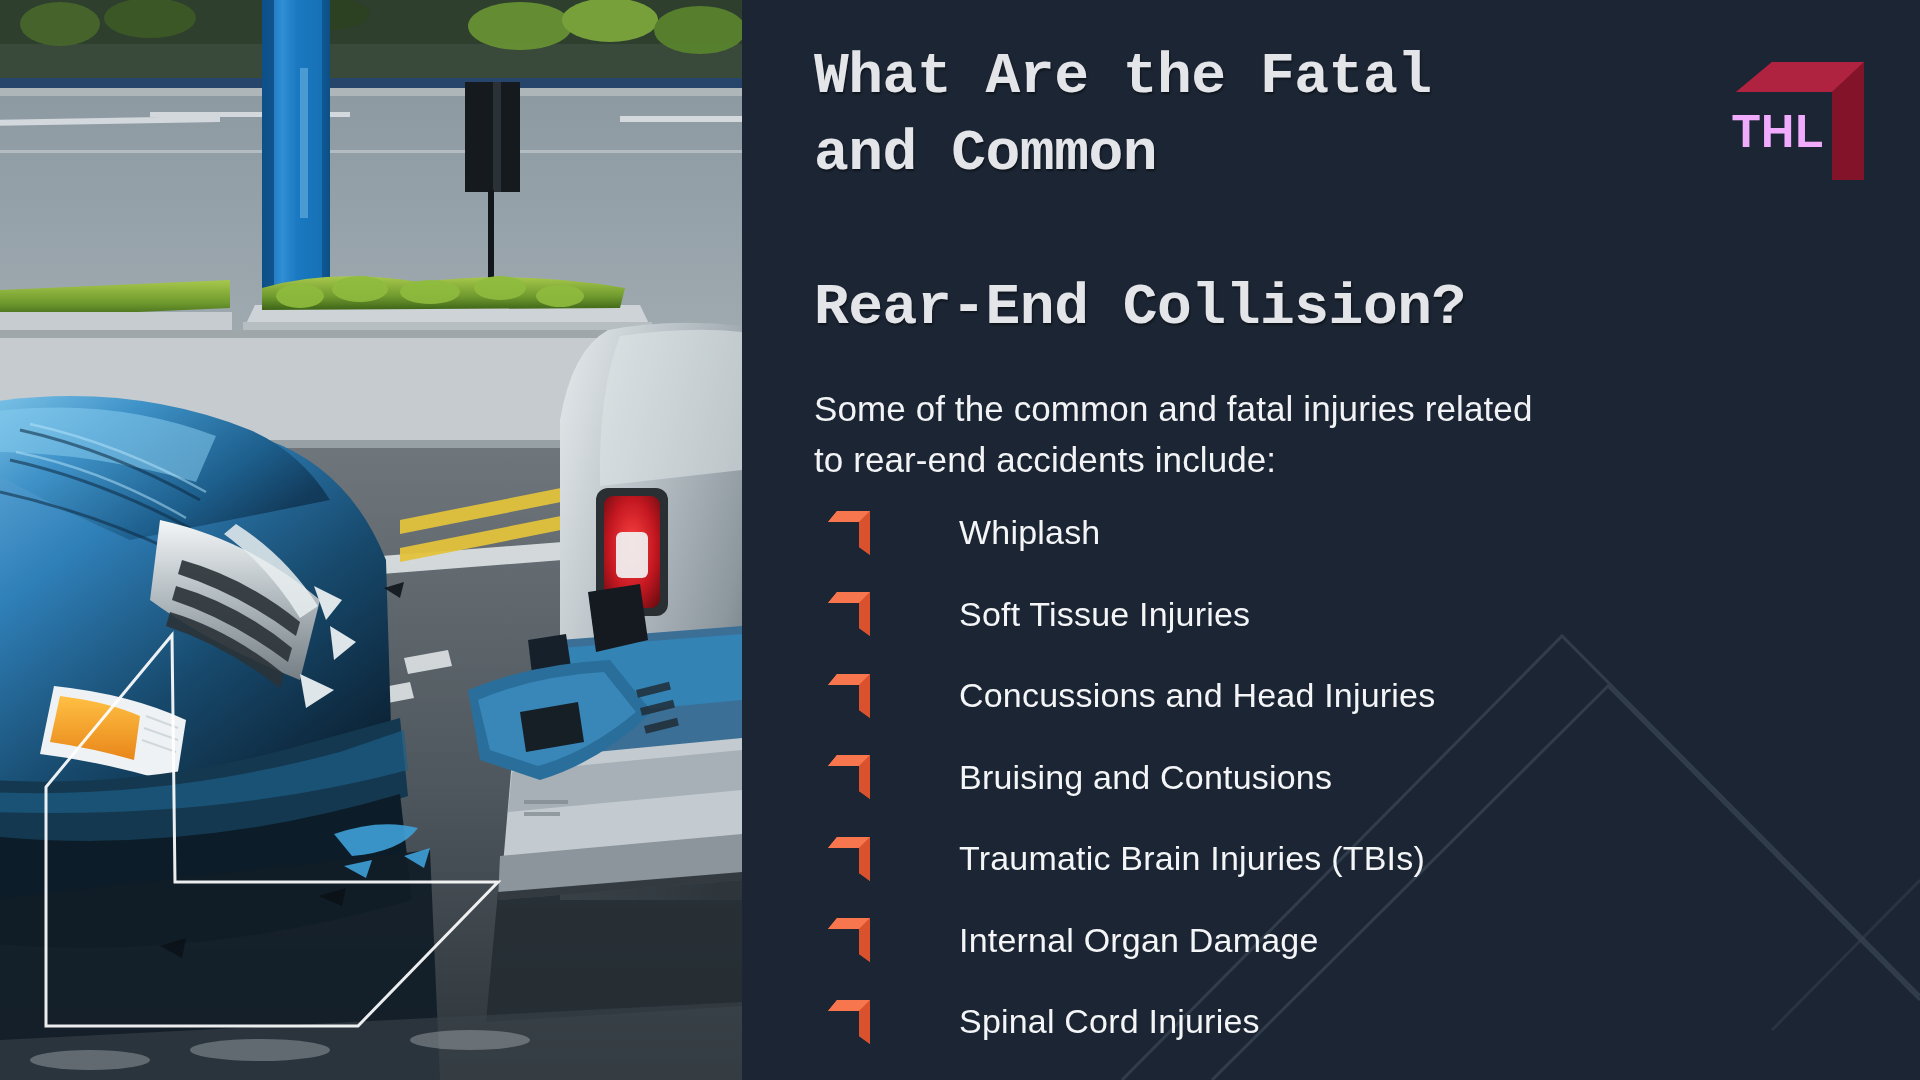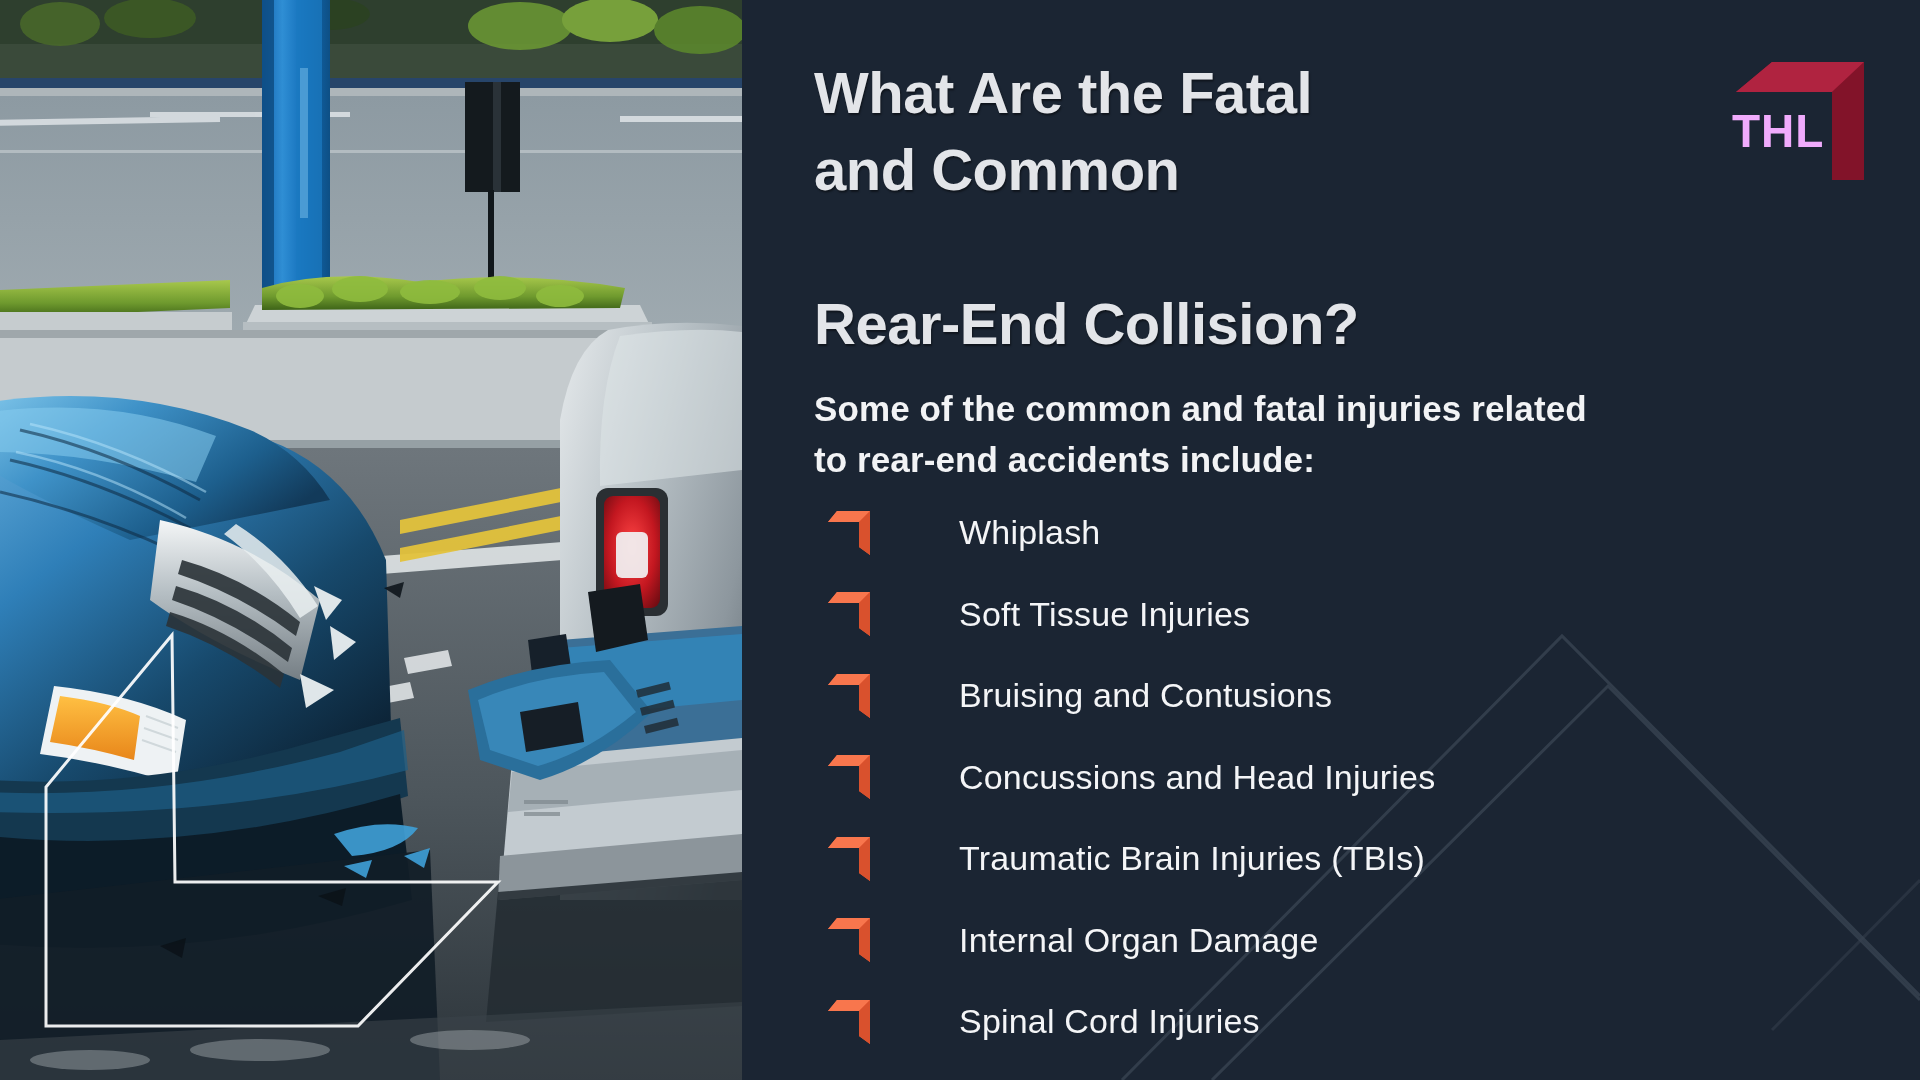--- a/index.html
+++ b/index.html
@@ -65,38 +65,38 @@
     font-weight:bold;
     font-size:46px;
     letter-spacing:1px;
     color:#f0abfc;
     line-height:1;
   }
 
   
   #title {
     position:absolute;
-    left:72px; top:54px;
+    left:72px; top:38px;
     width:800px;
-    font-family:Liberation Sans, sans-serif;
+    font-family:Liberation Mono, monospace;
     font-weight:bold;
     font-size:58px;
     line-height:77px;
     color:#e3e5e9;
     letter-spacing:-0.5px;
     text-shadow:1px 2px 2px rgba(0,0,0,0.45);
   }
 
   
   #subtitle {
     position:absolute;
     left:72px; top:383px;
     width:920px;
     font-family:"Liberation Sans", sans-serif;
-    font-weight:bold;
+    font-weight:normal;
     font-size:35px;
     line-height:51px;
     color:#f2f3f5;
     letter-spacing:0.1px;
   }
 
   
   #bullet-list {
     position:absolute;
     left:72px; top:492px;
@@ -416,31 +416,31 @@
         <span class="bullet-label">Soft Tissue Injuries</span>
       </li>
       <li class="bullet-row">
         <span class="bullet-marker">
           <svg width="50" height="48" viewBox="0 0 50 48" aria-hidden="true">
             <path d="M11 2 L44 2 L44 46 L33 38 L33 13 L2 13 Z" fill="#f0633c"></path>
             <path d="M11 2 L2 13 L33 13 L44 2 Z" fill="#f8764d"></path>
             <path d="M33 13 L44 2 L44 46 L33 38 Z" fill="#d9512d"></path>
           </svg>
         </span>
+        <span class="bullet-label">Concussions and Head Injuries</span>
+      </li>
+      <li class="bullet-row">
+        <span class="bullet-marker">
+          <svg width="50" height="48" viewBox="0 0 50 48" aria-hidden="true">
+            <path d="M11 2 L44 2 L44 46 L33 38 L33 13 L2 13 Z" fill="#f0633c"></path>
+            <path d="M11 2 L2 13 L33 13 L44 2 Z" fill="#f8764d"></path>
+            <path d="M33 13 L44 2 L44 46 L33 38 Z" fill="#d9512d"></path>
+          </svg>
+        </span>
         <span class="bullet-label">Bruising and Contusions</span>
-      </li>
-      <li class="bullet-row">
-        <span class="bullet-marker">
-          <svg width="50" height="48" viewBox="0 0 50 48" aria-hidden="true">
-            <path d="M11 2 L44 2 L44 46 L33 38 L33 13 L2 13 Z" fill="#f0633c"></path>
-            <path d="M11 2 L2 13 L33 13 L44 2 Z" fill="#f8764d"></path>
-            <path d="M33 13 L44 2 L44 46 L33 38 Z" fill="#d9512d"></path>
-          </svg>
-        </span>
-        <span class="bullet-label">Concussions and Head Injuries</span>
       </li>
       <li class="bullet-row">
         <span class="bullet-marker">
           <svg width="50" height="48" viewBox="0 0 50 48" aria-hidden="true">
             <path d="M11 2 L44 2 L44 46 L33 38 L33 13 L2 13 Z" fill="#f0633c"></path>
             <path d="M11 2 L2 13 L33 13 L44 2 Z" fill="#f8764d"></path>
             <path d="M33 13 L44 2 L44 46 L33 38 Z" fill="#d9512d"></path>
           </svg>
         </span>
         <span class="bullet-label">Traumatic Brain Injuries (TBIs)</span>

